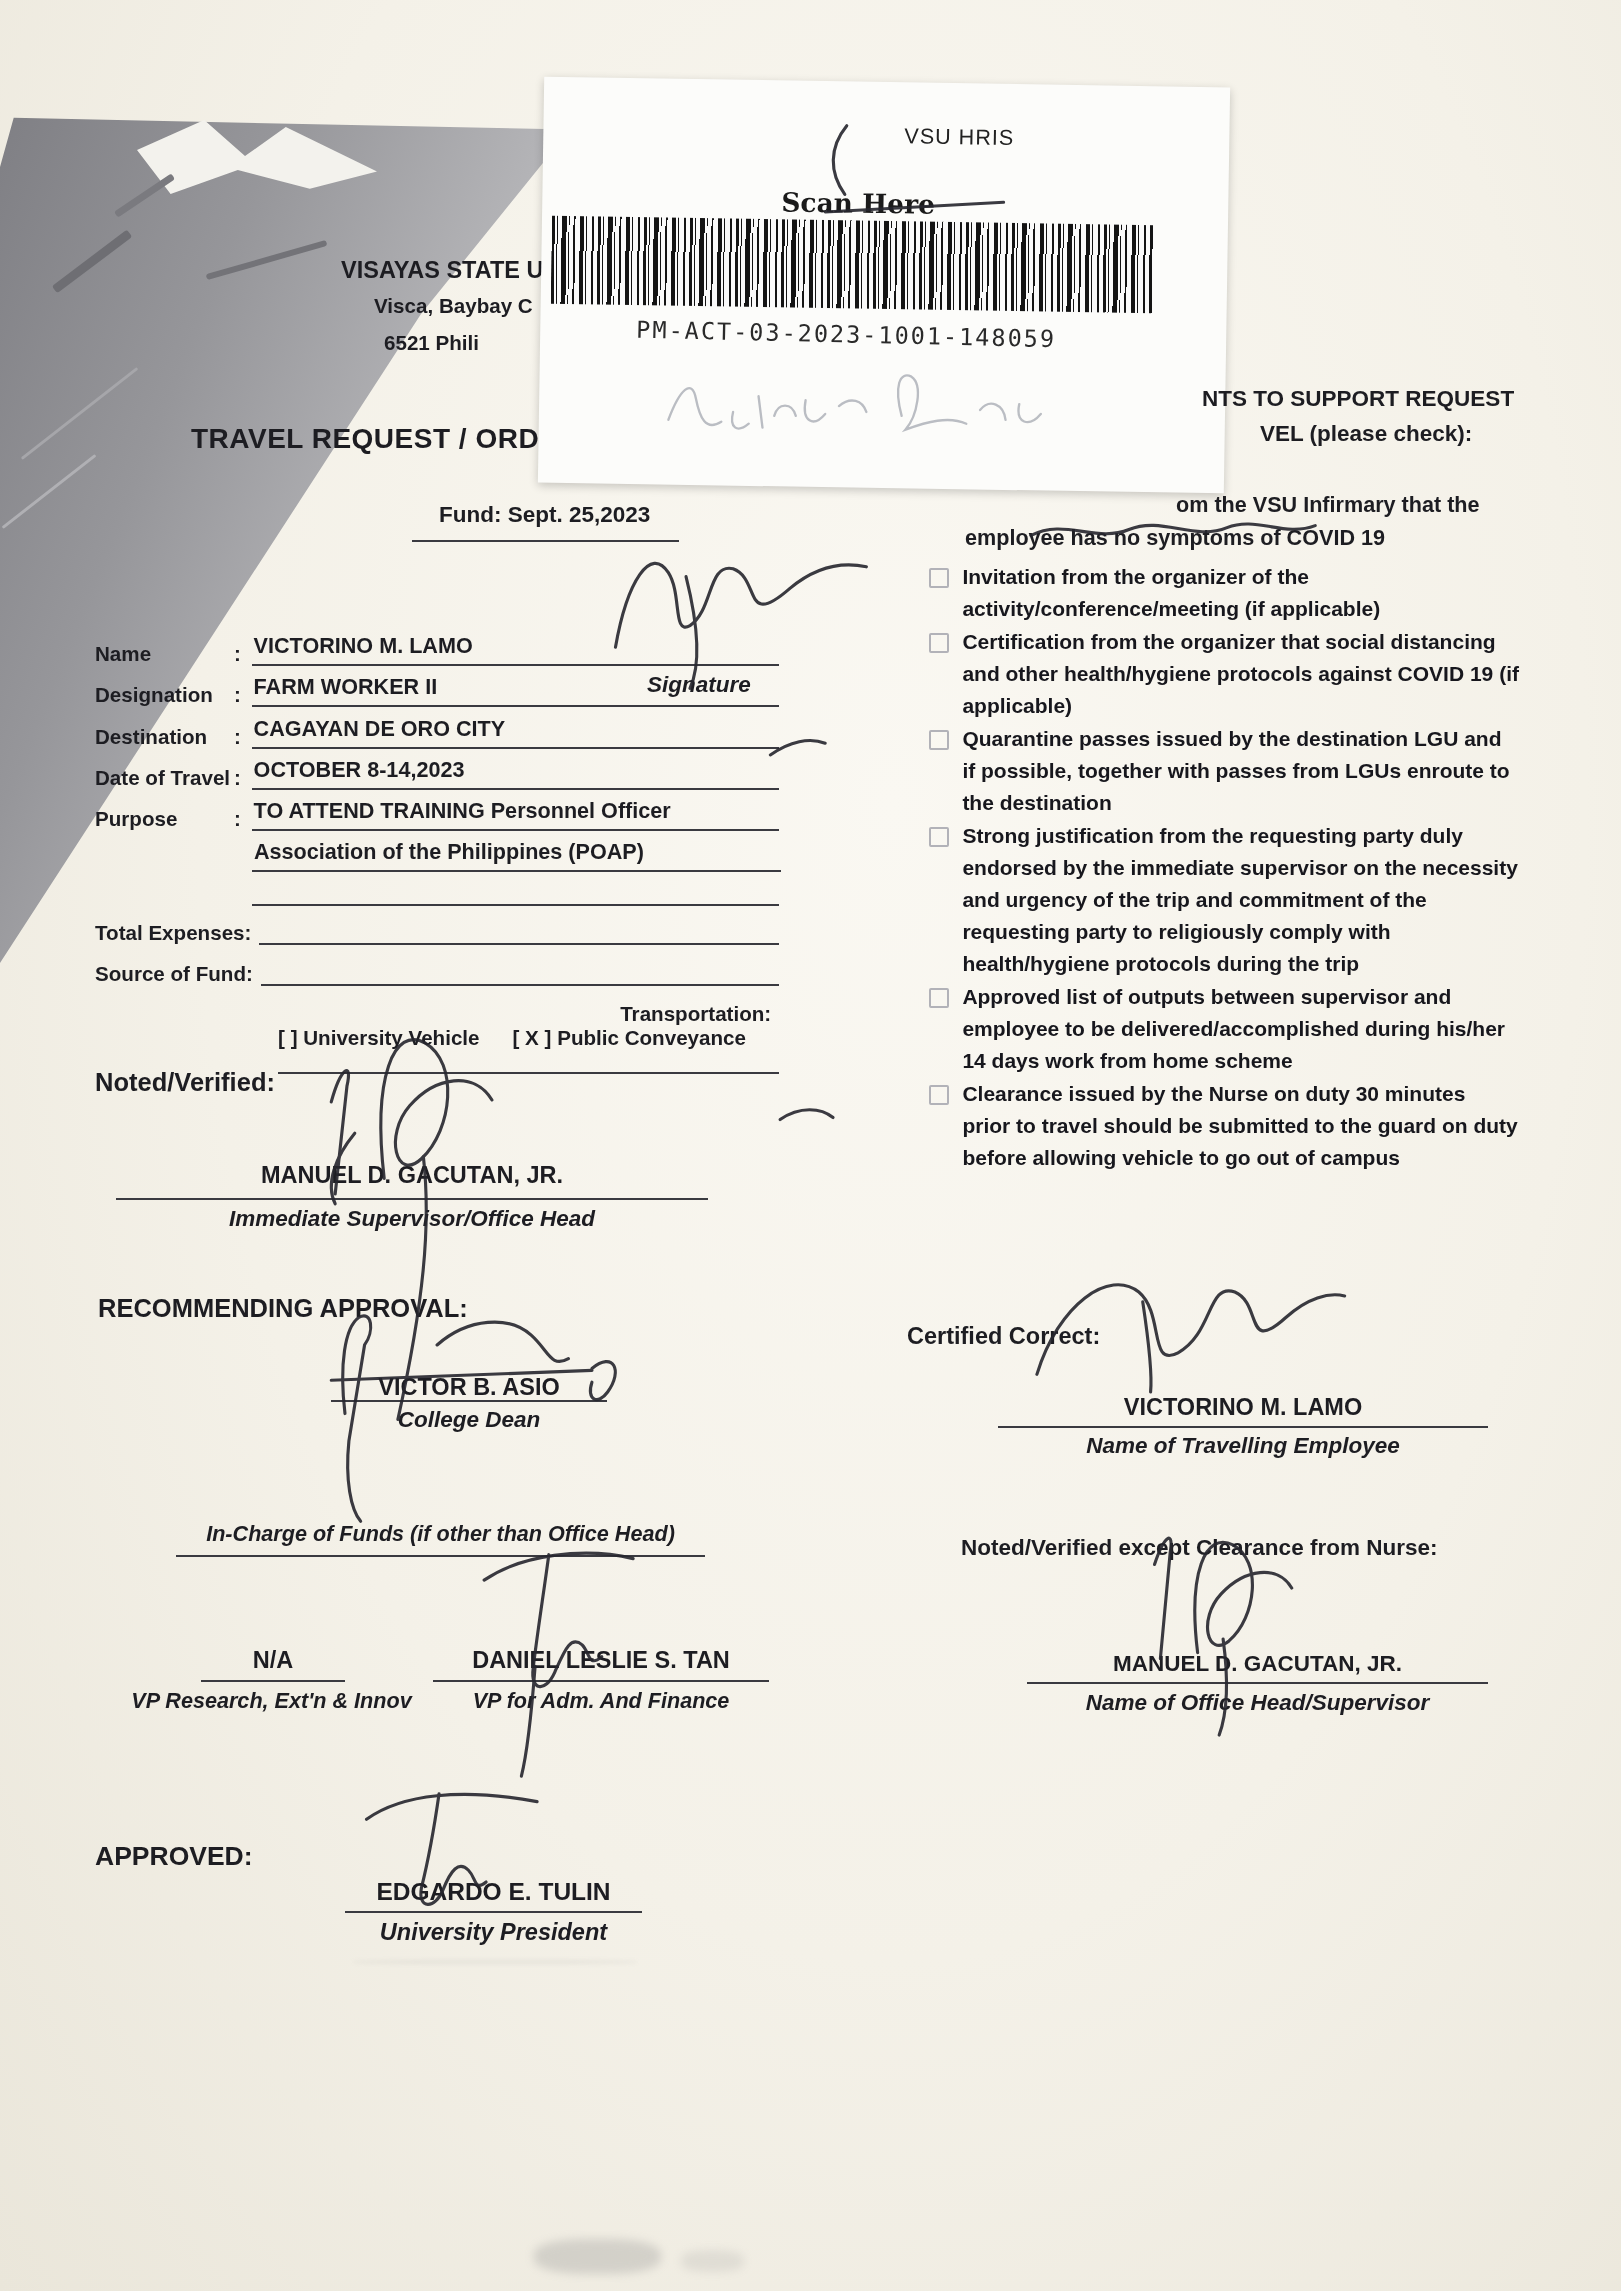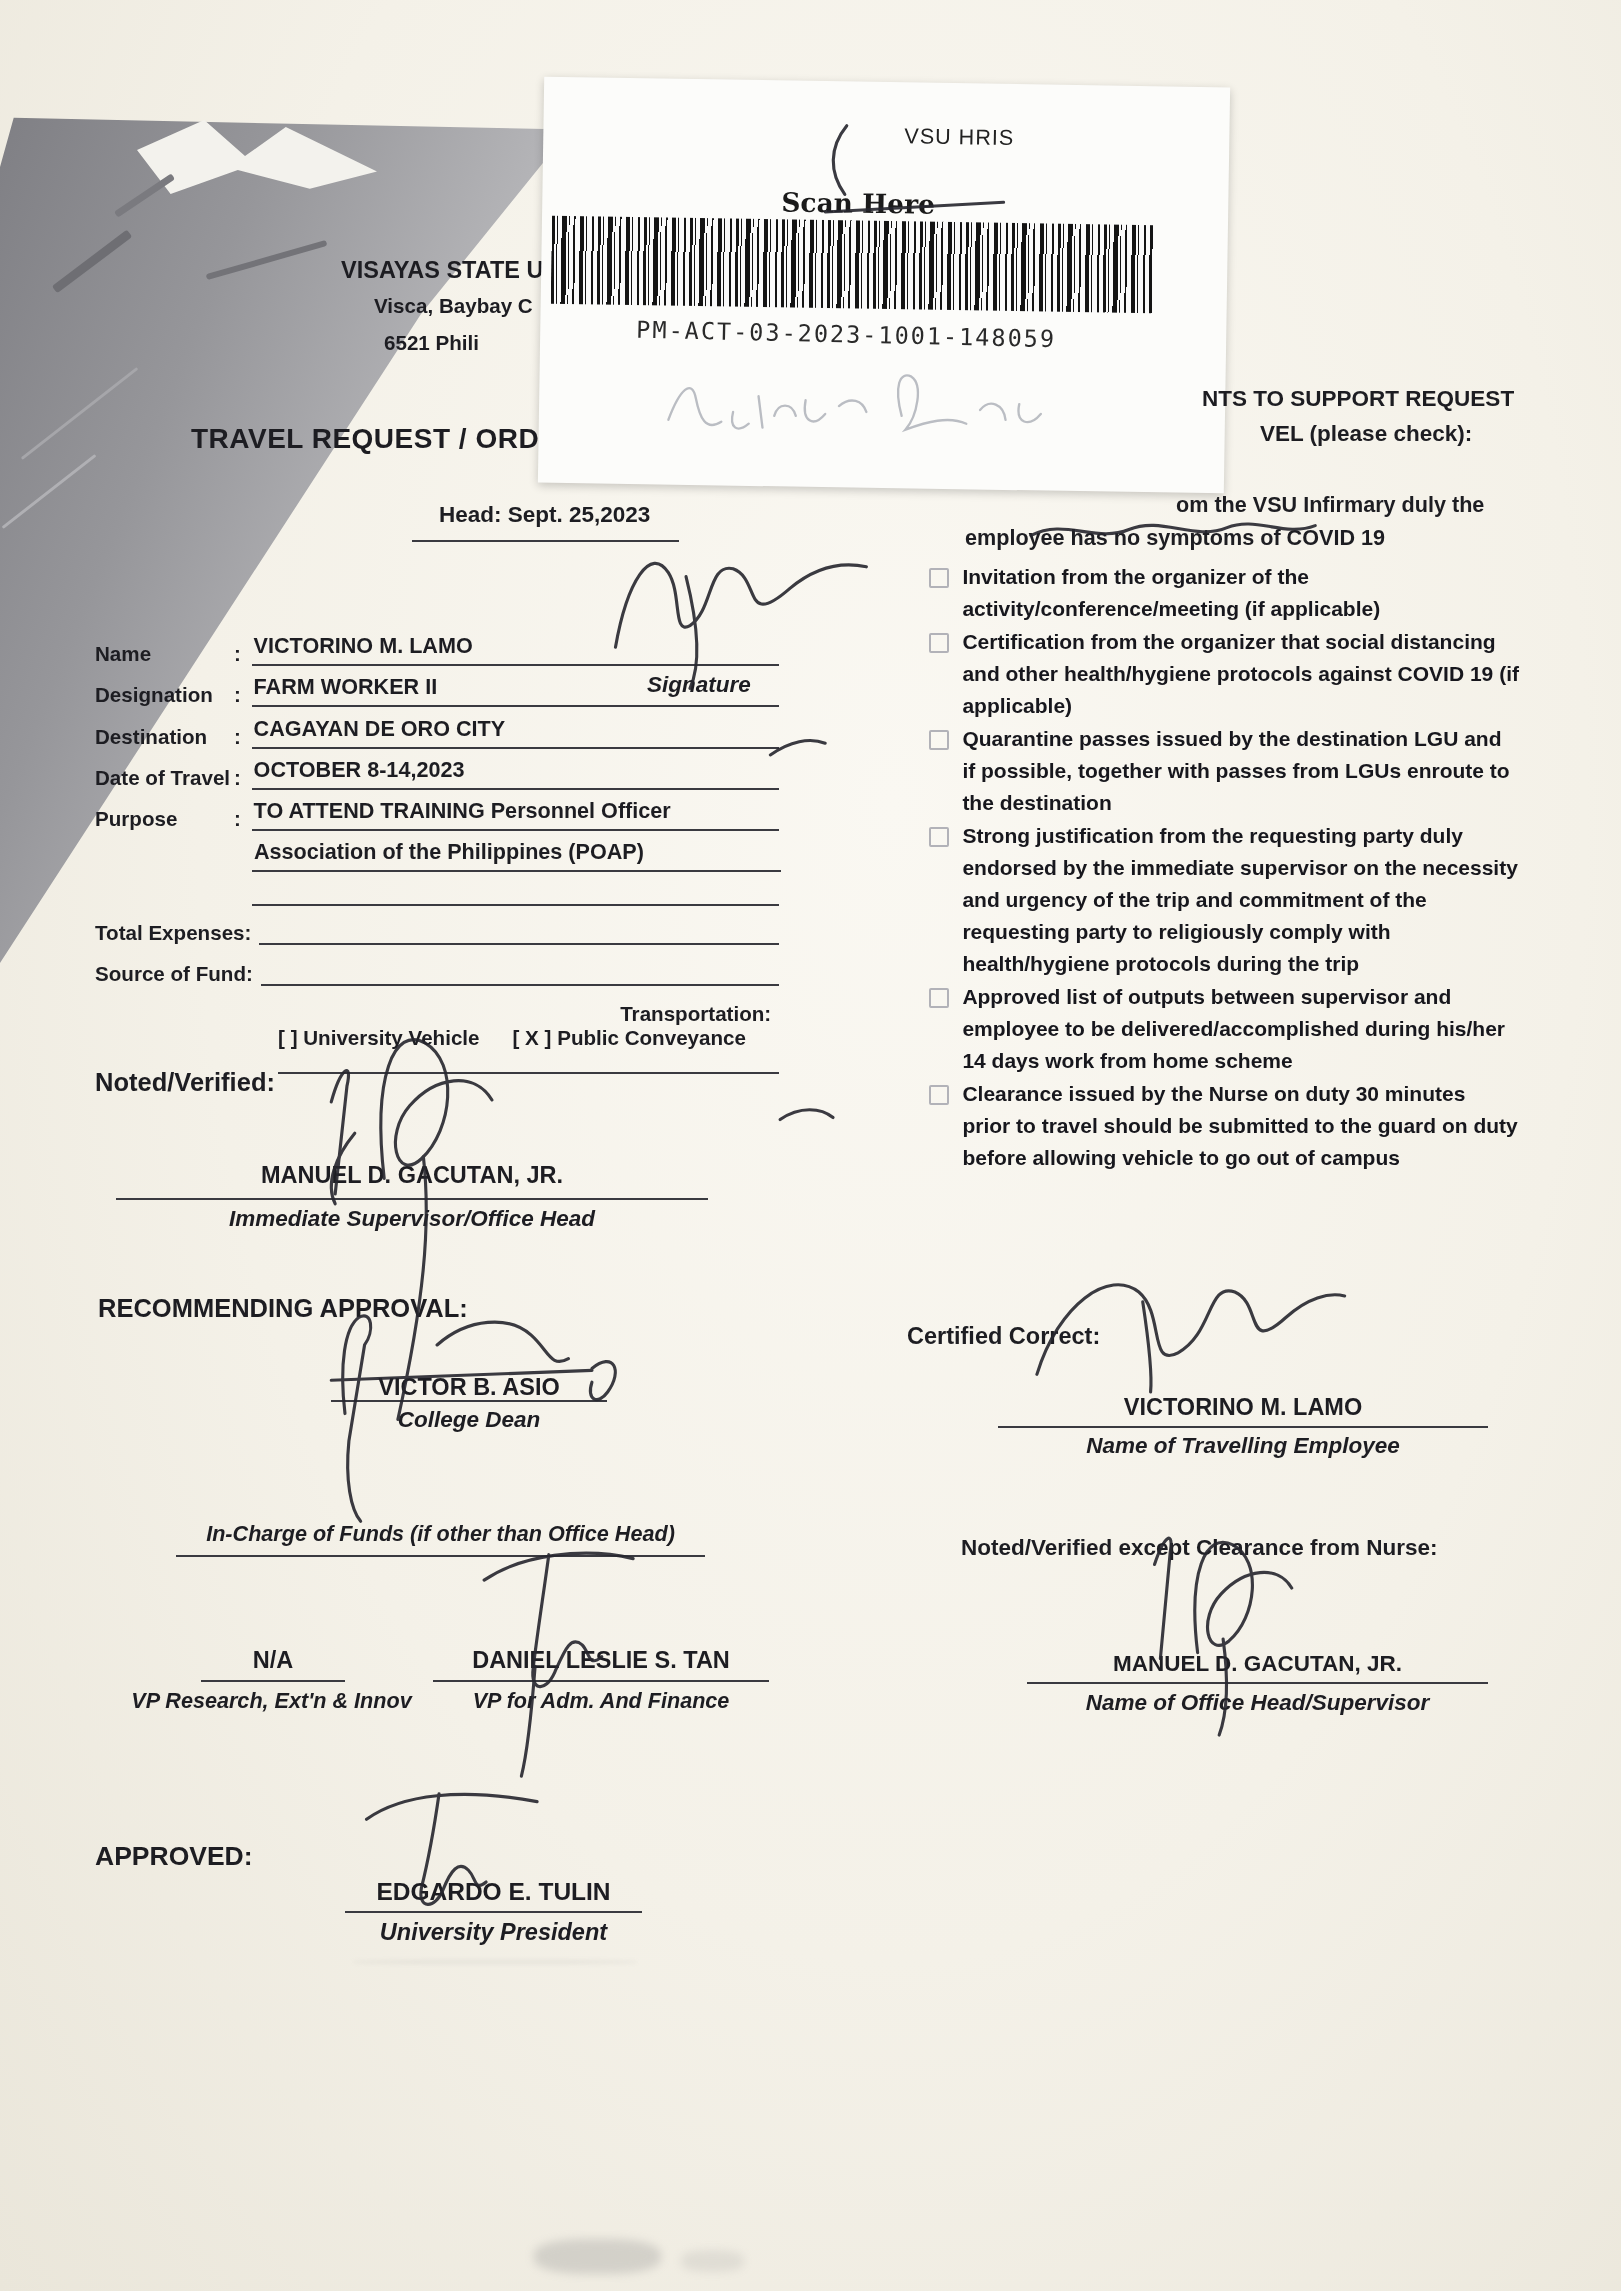--- a/index.html
+++ b/index.html
@@ -64,21 +64,21 @@
   <div class="clipbar" style="left:45px;top:257px;width:94px;height:8.8px;transform:rotate(-37deg);"></div>
   <div class="clipbar" style="left:110px;top:192px;width:69px;height:6.9px;transform:rotate(-34deg);background:#7a7a7f;"></div>
   <div class="clipbar" style="left:204px;top:257px;width:125px;height:5.9px;transform:rotate(-16deg);background:#737378;"></div>
   <div class="clipbar" style="left:5.9px;top:412px;width:147px;height:2.9px;transform:rotate(-38deg);background:#a6a6aa;"></div>
   <div class="clipbar" style="left:-9.8px;top:490px;width:118px;height:2.9px;transform:rotate(-38deg);background:#b0b0b4;"></div>
 
   <div class="abs b" style="left:341px;top:257px;font-size:23.5px;z-index:2;">VISAYAS STATE U</div>
   <div class="abs" style="left:374px;top:294px;font-size:20.6px;font-weight:600;z-index:2;">Visca, Baybay C</div>
   <div class="abs" style="left:384px;top:331px;font-size:20.6px;font-weight:600;z-index:2;">6521   Phili</div>
   <div class="abs xb" style="left:191px;top:423px;font-size:28px;letter-spacing:0.5px;z-index:2;">TRAVEL REQUEST / ORD</div>
-  <div class="abs b" style="left:439px;top:502px;font-size:22.5px;z-index:2;">Head: Sept. 25,2023</div>
+  <div class="abs b" style="left:439px;top:502px;font-size:22.5px;z-index:2;">Fund: Sept. 25,2023</div>
   <div class="rule" style="left:412px;top:540px;width:267px;"></div>
 
   <div class="sticker">
     <div class="sticker-title">VSU HRIS</div>
     <div class="scan-here">Scan Here</div>
     <div class="barcode"></div>
     <div class="barcode-num">PM-ACT-03-2023-1001-148059</div>
   </div>
 
   <div class="frow" style="top:633px;">
@@ -144,21 +144,21 @@
   <div class="abs b i ctr" style="left:95px;top:1688px;width:353px;font-size:21.6px;z-index:2;">VP Research, Ext'n &amp; Innov</div>
   <div class="abs b i ctr" style="left:433px;top:1688px;width:336px;font-size:21.6px;z-index:2;">VP for Adm. And Finance</div>
 
   <div class="abs xb" style="left:95px;top:1841px;font-size:26.5px;z-index:2;">APPROVED:</div>
   <div class="abs b ctr" style="left:345px;top:1878px;width:297px;font-size:24.5px;z-index:2;">EDGARDO E. TULIN</div>
   <div class="rule" style="left:345px;top:1911px;width:297px;"></div>
   <div class="abs b i ctr" style="left:345px;top:1919px;width:297px;font-size:23.5px;z-index:2;">University President</div>
 
   <div class="abs b rcol" style="left:1202px;top:386px;font-size:22.5px;">NTS TO SUPPORT REQUEST</div>
   <div class="abs b rcol" style="left:1260px;top:421px;font-size:22.5px;">VEL (please check):</div>
-  <div class="abs b rcol" style="left:1176px;top:492px;font-size:21.6px;">om the VSU Infirmary duly the</div>
+  <div class="abs b rcol" style="left:1176px;top:492px;font-size:21.6px;">om the VSU Infirmary that the</div>
   <div class="abs b rcol" style="left:965px;top:525px;font-size:21.6px;">employee has no symptoms of COVID 19</div>
 
   <div class="abs rcol" style="left:929px;top:561px;width:590px;">
     <div class="citem">
       <span class="cbx"></span>
       <span class="ctxt">Invitation from the organizer of the activity/conference/meeting (if applicable)</span>
     </div>
     <div class="citem">
       <span class="cbx"></span>
       <span class="ctxt">Certification from the organizer that social distancing and other health/hygiene protocols against COVID 19 (if applicable)</span>

